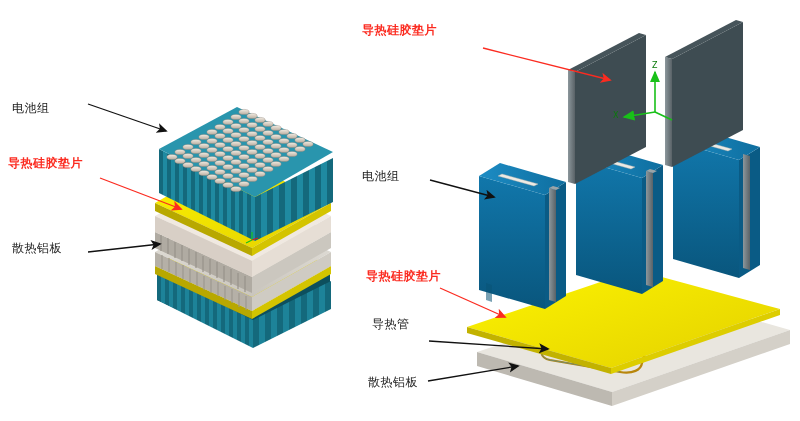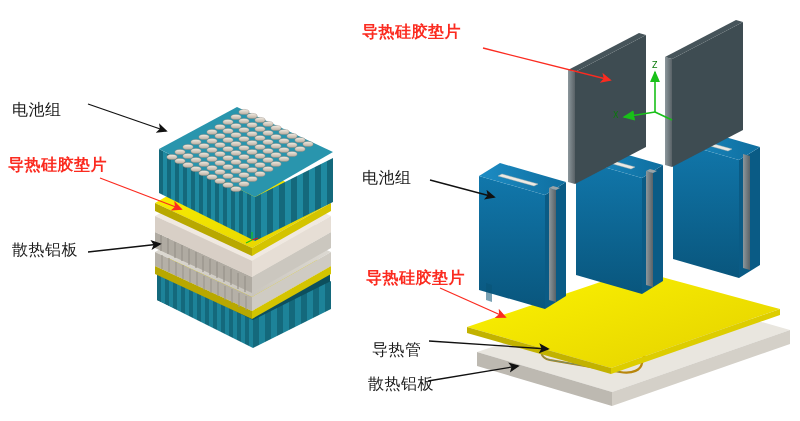--- a/index.html
+++ b/index.html
@@ -7,21 +7,21 @@
     width:800px;height:421px;
     background:#ffffff;
     font-family:"Liberation Sans","DejaVu Sans",sans-serif;
     overflow:hidden;
     position:relative;
   }
   #stage{position:absolute;left:0;top:0;width:800px;height:421px;}
   .lbl{
     position:absolute;
     white-space:nowrap;
-    font-size:16px;
+    font-size:12px;
     letter-spacing:0.5px;
     color:#1a1a1a;
     font-family:"DejaVu Sans","Liberation Sans",sans-serif;
   }
   .lbl.red{color:#fb2b20;font-weight:bold;}
   svg.overlay{position:absolute;left:0;top:0;width:800px;height:421px;pointer-events:none;}
 </style>
 </head>
 <body>
 
@@ -458,16 +458,16 @@
     </g>
   </svg>
 
   <div class="lbl" style="left:12px;  top:100px;">电池组</div>
   <div class="lbl red" style="left:8px; top:155px;">导热硅胶垫片</div>
   <div class="lbl" style="left:12px;  top:240px;">散热铝板</div>
 
   <div class="lbl red" style="left:362px; top:22px;">导热硅胶垫片</div>
   <div class="lbl" style="left:362px; top:168px;">电池组</div>
   <div class="lbl red" style="left:366px; top:268px;">导热硅胶垫片</div>
-  <div class="lbl" style="left:372px; top:340px;">导热管</div>
+  <div class="lbl" style="left:372px; top:316px;">导热管</div>
   <div class="lbl" style="left:368px; top:374px;">散热铝板</div>
 
 </div>
 
 </body></html>

